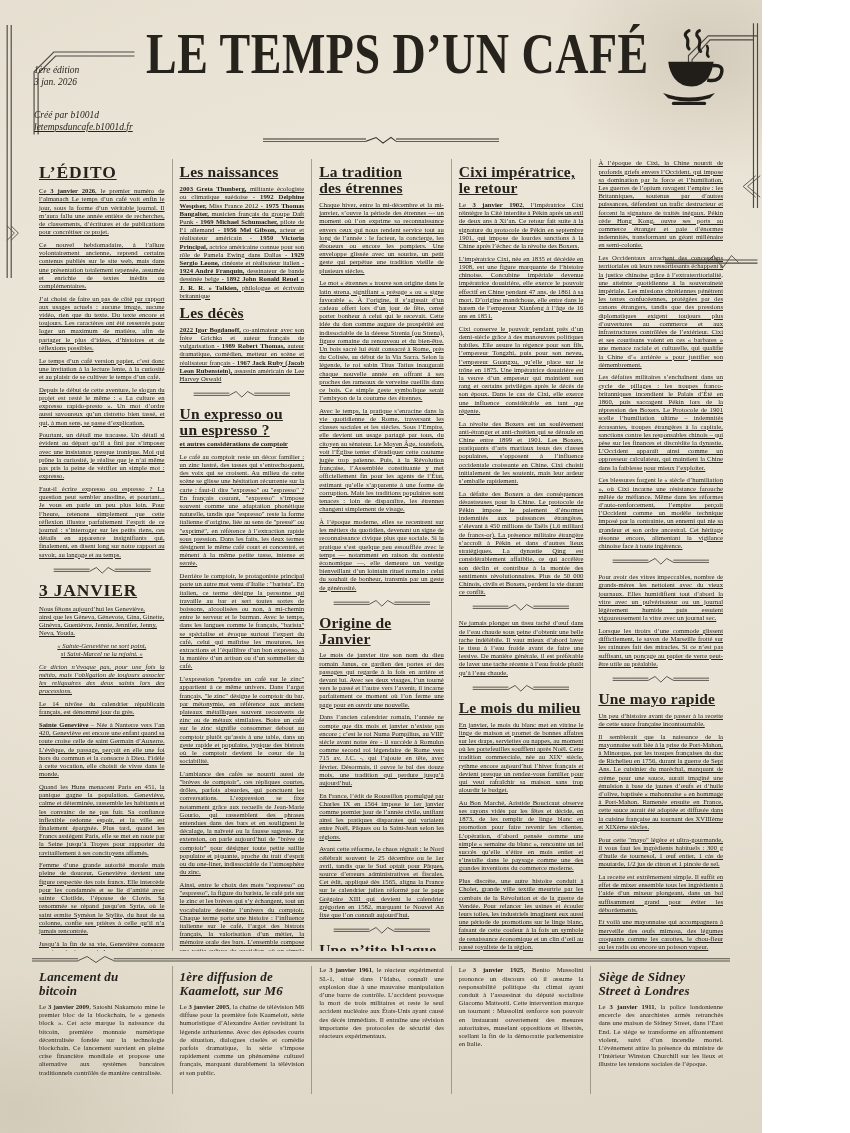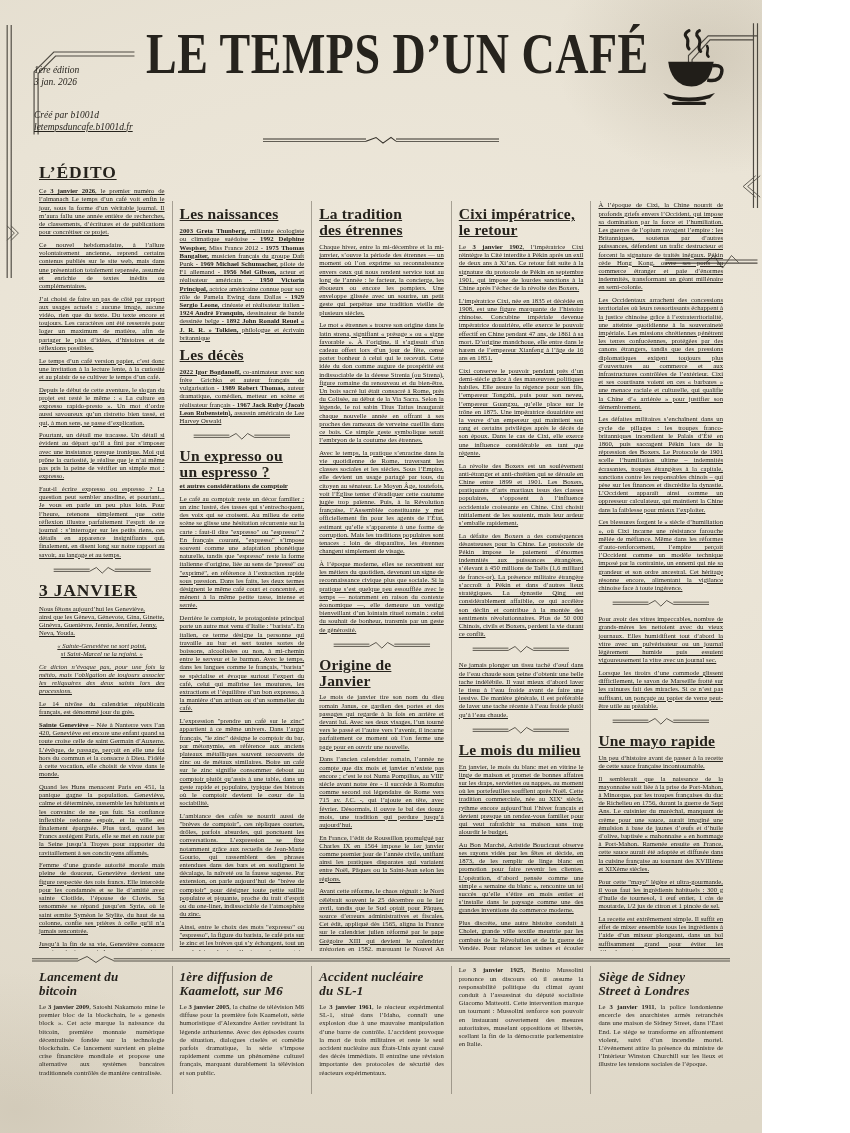--- a/index.html
+++ b/index.html
@@ -19,21 +19,21 @@
   .site-link{text-decoration:underline;cursor:pointer;display:inline-block;}
   .title-wrap{flex:1;text-align:left;overflow:visible;}
   .mast-title{display:inline-block;font-weight:bold;font-size:46px;line-height:1;letter-spacing:.5px;
     transform:scaleY(1.24);transform-origin:center top;white-space:nowrap;margin-top:8px;}
   .cup{flex:none;width:78px;margin-top:2px;}
   .issue-date{text-align:center;font-weight:bold;font-size:13.5px;margin-top:2px;letter-spacing:.5px;}
   .mast-orn{width:240px;margin:3px auto 0;color:#35312a;}
   
   .main-grid{display:grid;grid-template-columns:repeat(5,1fr);margin:14px 32px 0 32px;height:792px;}
   .col{padding:0 7px;overflow:hidden;text-decoration:underline;}
-  .col + .col{border-left:1px solid rgba(62,56,46,.40);margin-top:42px;}
+  .col + .col{border-left:1px solid rgba(62,56,46,.40);}
   .article h2{font-size:15.5px;line-height:1.02;margin:5px 0 5px;letter-spacing:.2px;}
   .article h2.big{font-size:17.5px;letter-spacing:.8px;}
   .article .sub{font-weight:bold;font-size:7px;margin:-3px 0 5px;}
   .article p{font-size:6.7px;line-height:8.2px;margin:0 0 4.5px;text-align:justify;hyphens:auto;-webkit-hyphens:auto;}
   .article p.left{text-align:left;}
   .article p.quote{text-align:center;font-style:italic;}
   .article p.it{font-style:italic;}
   .article p.readmore{font-style:italic;text-align:center;}
   .article ul{margin:0 0 4px 2px;padding-left:9px;}
   .article li{font-size:6.7px;line-height:8.2px;margin:0 0 1.5px;text-align:left;}
@@ -290,21 +290,20 @@
         </section>
       </div>
       <div class="bcol">
         <section class="article">
           <h2 class="">1ère diffusion de<br>Kaamelott, sur M6</h2>
           <p class="">Le <b>3 janvier 2005</b>, la chaîne de télévision M6 diffuse pour la première fois Kaamelott, série humoristique d’Alexandre Astier revisitant la légende arthurienne. Avec des épisodes courts de situation, dialogues ciselés et comédie parfois dramatique, la série s’impose rapidement comme un phénomène culturel français, marquant durablement la télévision et son public.</p>
         </section>
       </div>
       <div class="bcol">
         <section class="article">
-          <h2 class="">Accident nucléaire<br>du SL-1</h2>
           <p class="">Le <b>3 janvier 1961</b>, le réacteur expérimental SL-1, situé dans l’Idaho, connaît une explosion due à une mauvaise manipulation d’une barre de contrôle. L’accident provoque la mort de trois militaires et reste le seul accident nucléaire aux États-Unis ayant causé des décès immédiats. Il entraîne une révision importante des protocoles de sécurité des réacteurs expérimentaux.</p>
         </section>
       </div>
       <div class="bcol">
         <section class="article">
           <p class="">Le <b>3 janvier 1925</b>, Benito Mussolini prononce un discours où il assume la responsabilité politique du climat ayant conduit à l’assassinat du député socialiste Giacomo Matteotti. Cette intervention marque un tournant : Mussolini renforce son pouvoir en instaurant ouvertement des mesures autoritaires, muselant oppositions et libertés, scellant la fin de la démocratie parlementaire en Italie.</p>
         </section>
       </div>
       <div class="bcol">
         <section class="article">

